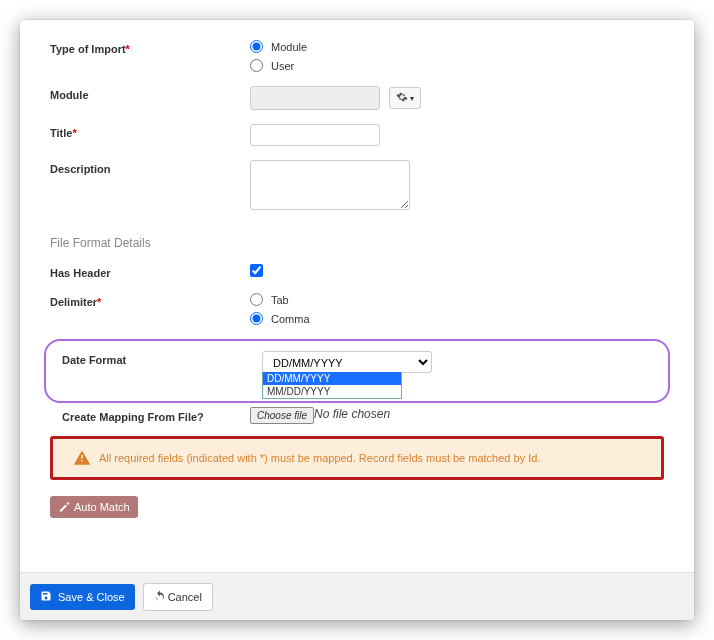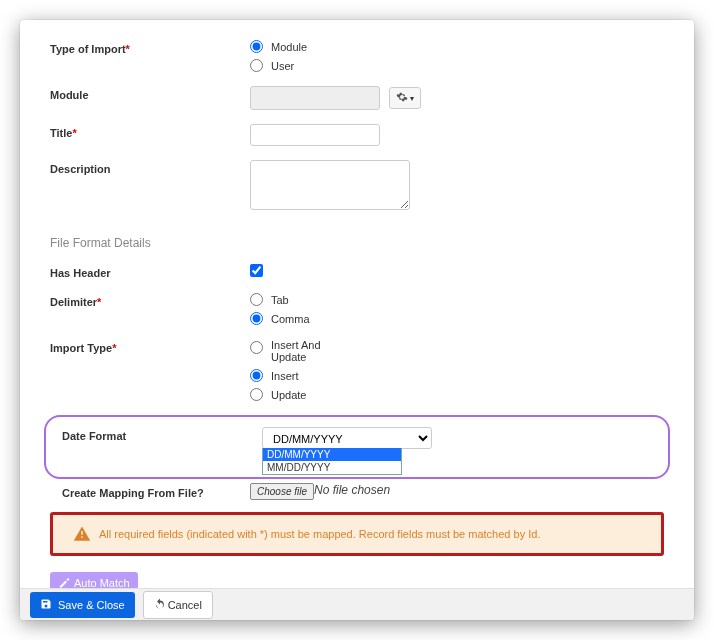--- a/index.html
+++ b/index.html
@@ -154,31 +154,31 @@
     font-size: 11px;
     color: #d9822b;
     margin-top: 6px;
   }
   .alert-icon svg { display:block; }
   .automatch {
     margin-top: 16px;
     display:inline-flex;
     align-items:center;
     gap:4px;
-    background: #8b5cf6;
+    background: #7f1d1d;
     color:#fff;
     font-size:11px;
     padding:4px 8px;
     border-radius:3px;
     opacity:0.6;
   }
   .footer {
     position:absolute;
     left:0; right:0; bottom:0;
-    height:32px;
+    height:48px;
     background:#f1f1f1;
     border-top:1px solid #e0e0e0;
     display:flex;
     align-items:center;
     padding:0 10px;
     gap:8px;
   }
   .btn-primary {
     display:inline-flex;
     align-items:center;
@@ -282,39 +282,20 @@
           <span>Tab</span>
         </label>
         <label class="radio-item">
           <input type="radio" name="delim" checked="" style="">
           <span>Comma</span>
         </label>
       </div>
     </div>
 
     
-    <div class="form-row top-gap">
-      <div class="label-col">
-        <span>Import Type</span><span class="req">*</span>
-      </div>
-      <div class="input-col radio-group">
-        <label class="radio-item" style="align-items:flex-start;">
-          <input type="radio" name="itype" style="margin-top: 2px;">
-          <span style="max-width:80px;">Insert And Update</span>
-        </label>
-        <label class="radio-item">
-          <input type="radio" name="itype" checked="" style="">
-          <span>Insert</span>
-        </label>
-        <label class="radio-item">
-          <input type="radio" name="itype" style="">
-          <span>Update</span>
-        </label>
-      </div>
-    </div>
 
     
     <div class="dateformat-wrap">
       <div class="form-row" style="margin:0;">
         <div class="label-col">Date Format</div>
         <div class="input-col">
           <select class="df">
             <option>DD/MM/YYYY</option>
           </select>
         </div>

